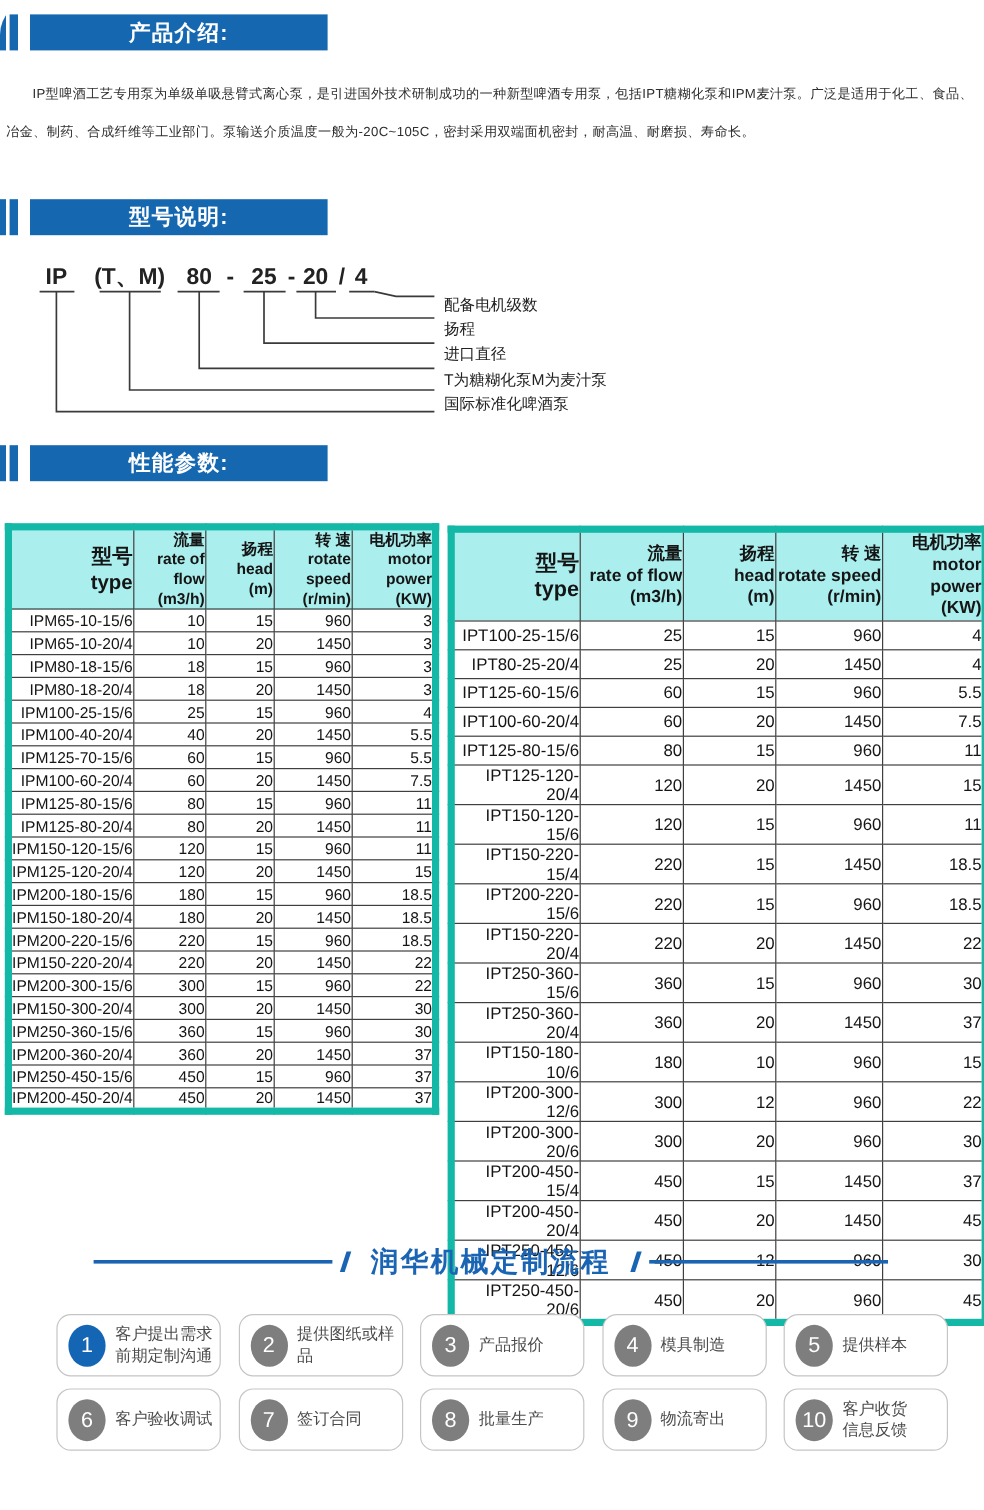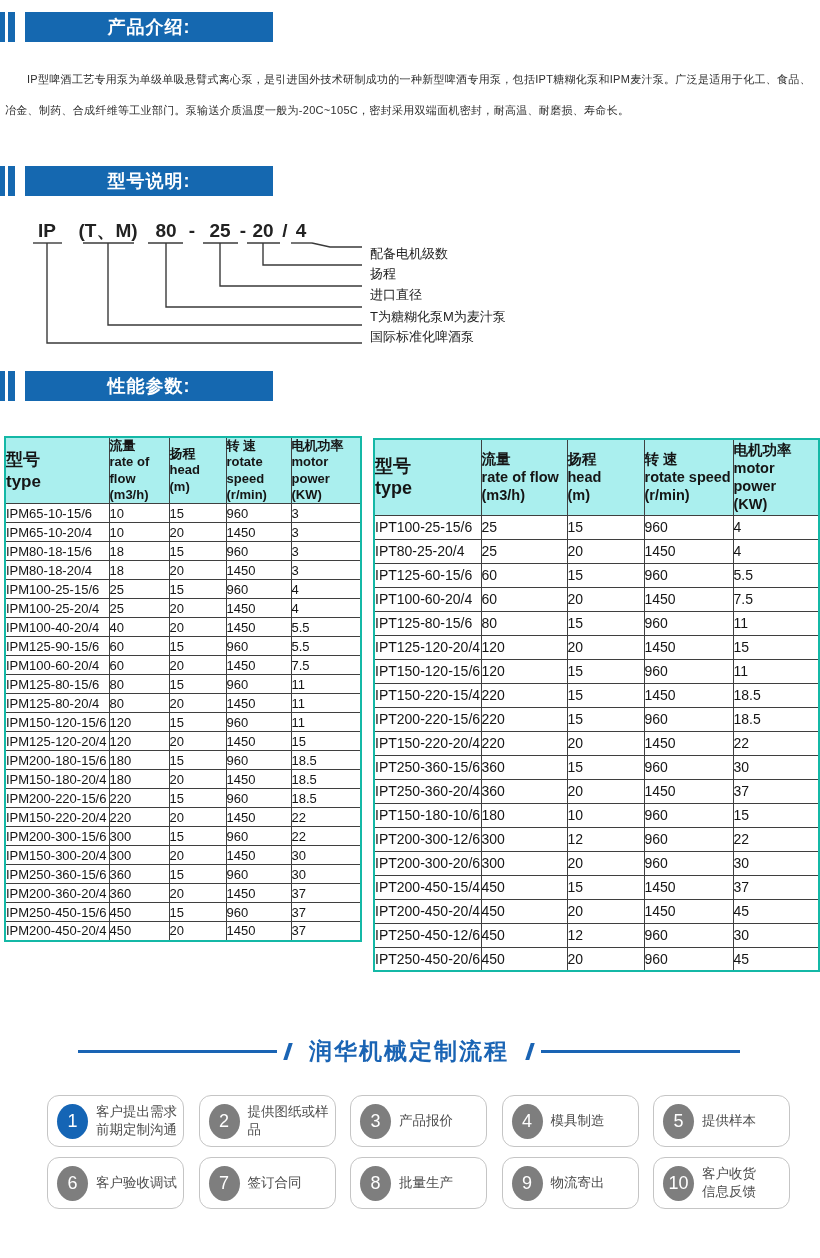--- a/index.html
+++ b/index.html
@@ -1,17 +1,17 @@
 <!DOCTYPE html>
 <html><head>
 <meta charset="utf-8">
 <style>
   * { margin:0; padding:0; box-sizing:border-box; }
   body { background:#fff; font-family:"Liberation Sans","DejaVu Sans",sans-serif; }
-  .page { position:relative; width:820px; height:1258px; background:#ffffff; overflow:hidden; }
+  .page { position:relative; width:820px; height:1258px; background:#ffffff; overflow:hidden;border-radius:29px; }
 
   
   .section-header { position:absolute; left:0; height:30px; }
   .sh-bar1 { position:absolute; left:0; top:0; width:5px; height:30px; background:#1568b0; }
   .sh-bar2 { position:absolute; left:8px; top:0; width:7px; height:30px; background:#1568b0; }
   .sh-banner { position:absolute; left:25px; top:0; width:248px; height:30px; background:#1568b0;
                color:#fff; font-size:18px; font-weight:bold; letter-spacing:1px;
                display:flex; align-items:center; justify-content:center; }
 
   
@@ -20,21 +20,21 @@
                      text-indent:2em; letter-spacing:.3px; }
 
   
   .model-diagram { position:absolute; left:0; top:200px; }
   .model-diagram text { fill:#222; }
   .tok { font-size:19px; font-weight:bold; text-anchor:middle; }
   .diag-label { font-size:13px; }
 
   
   .spec-table { position:absolute; border-collapse:collapse; table-layout:fixed;
-                text-align:left; border:2px solid #14b8a6; color:#151515; }
+                text-align:right; border:6px solid #14b8a6; color:#151515; }
   .spec-table th, .spec-table td { border:1px solid #3f3f3f; padding:0; vertical-align:middle; }
   .spec-table th { background:#aaefee; font-weight:bold; white-space:pre-line; line-height:1.25; }
   .tbl-ipm { left:4px; top:436px; width:357px; }
   .tbl-ipm th { height:62px; font-size:13px; }
   .tbl-ipm th.col-type { font-size:17px; }
   .tbl-ipm td { height:19px; font-size:13px; }
   .tbl-ipm th:nth-child(1){width:104px} .tbl-ipm th:nth-child(2){width:60px}
   .tbl-ipm th:nth-child(3){width:57px}  .tbl-ipm th:nth-child(4){width:65px}
   .tbl-ipm th:nth-child(5){width:70px}
   .tbl-ipt { left:373px; top:438px; width:445px; }
@@ -171,35 +171,28 @@
           <td>3</td>
         </tr>
         <tr>
           <td>IPM100-25-15/6</td>
           <td>25</td>
           <td>15</td>
           <td>960</td>
           <td>4</td>
         </tr>
         <tr>
-          <td>IPM100-25-20/4</td>
-          <td>25</td>
-          <td>20</td>
-          <td>1450</td>
-          <td>4</td>
-        </tr>
-        <tr>
           <td>IPM100-40-20/4</td>
           <td>40</td>
           <td>20</td>
           <td>1450</td>
           <td>5.5</td>
         </tr>
         <tr>
-          <td>IPM125-90-15/6</td>
+          <td>IPM125-70-15/6</td>
           <td>60</td>
           <td>15</td>
           <td>960</td>
           <td>5.5</td>
         </tr>
         <tr>
           <td>IPM100-60-20/4</td>
           <td>60</td>
           <td>20</td>
           <td>1450</td>

